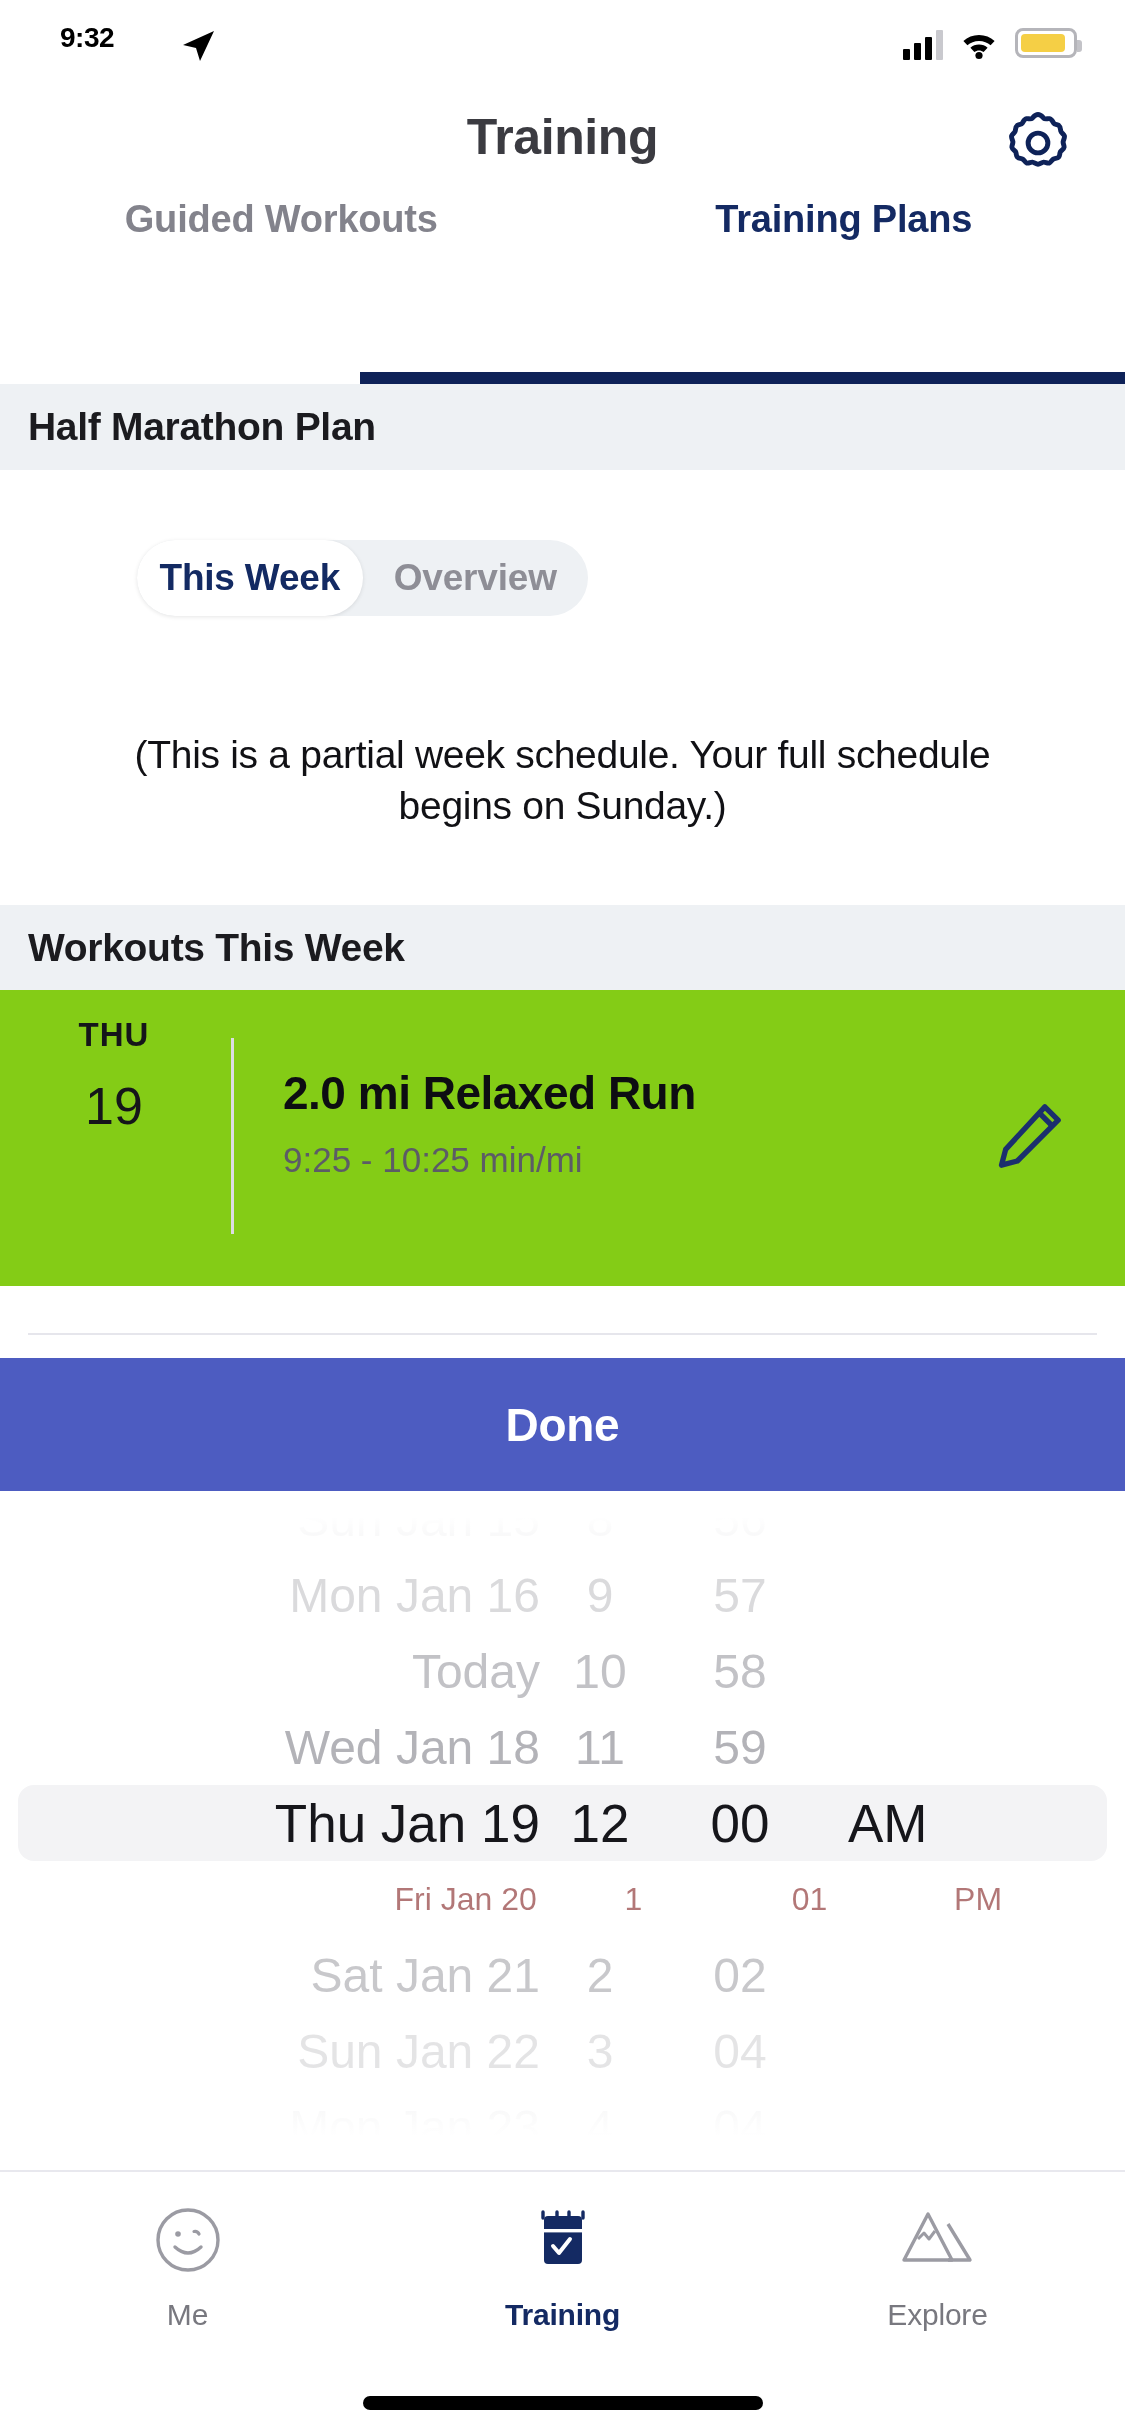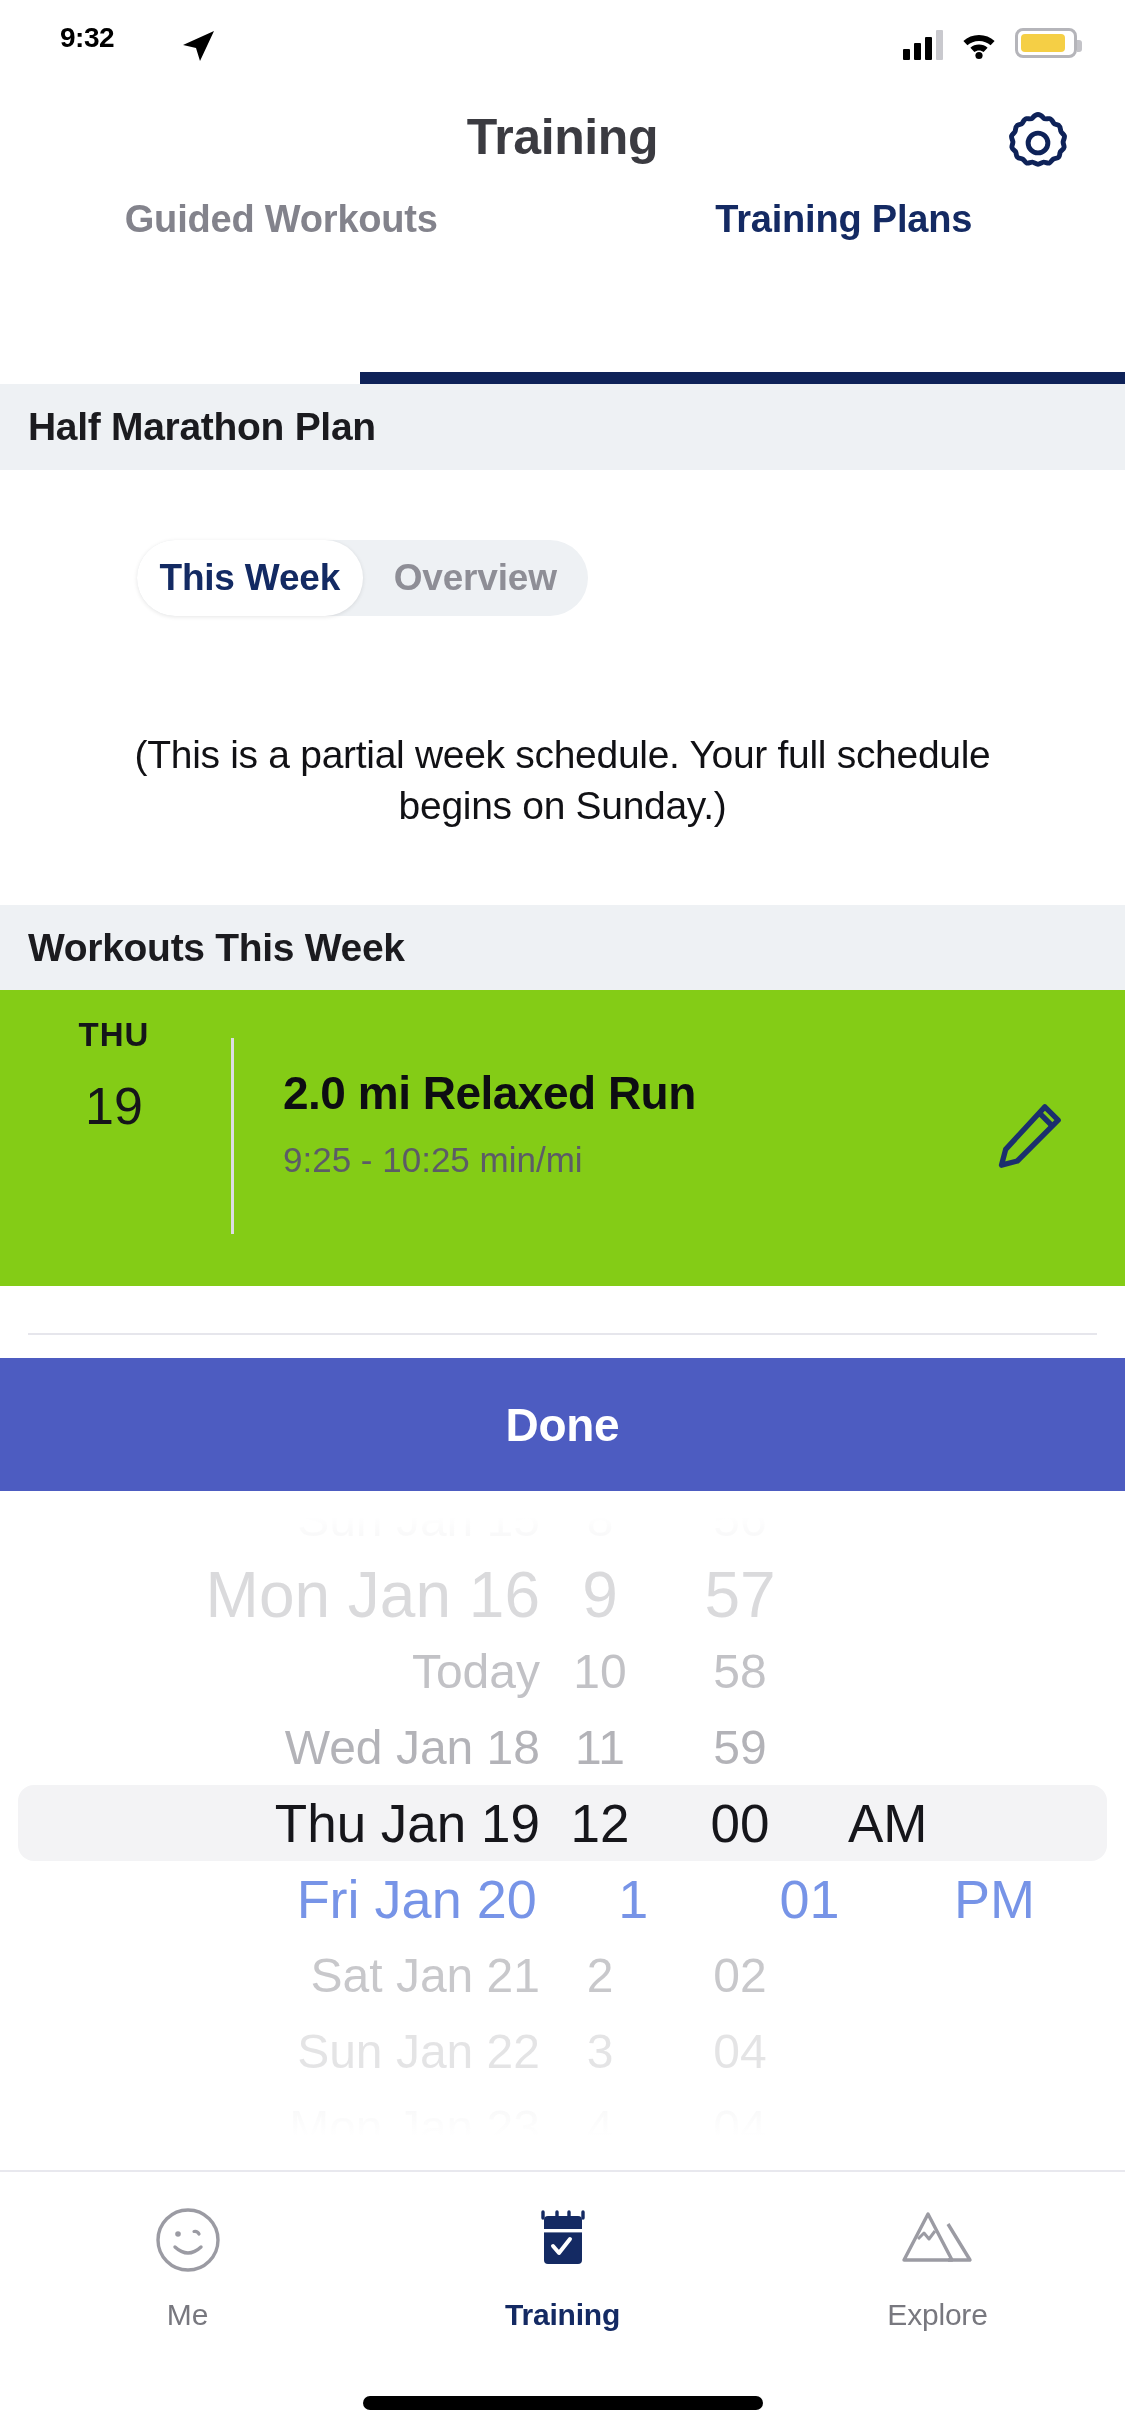--- a/index.html
+++ b/index.html
@@ -219,21 +219,21 @@
 
   <div class="picker">
     <div class="pk-sel-band" id="pk-band" style="top: 294px; background: rgb(243, 243, 245);"></div>
     <div id="pk-rows">
         <div class="pk-row" style="top: -10px; height: 76px; color: rgb(134, 134, 142); opacity: 0.12; font-size: 48px;">
           <div class="pk-c-date">Sun Jan 15</div>
           <div class="pk-c-hour">8</div>
           <div class="pk-c-min">56</div>
           <div class="pk-c-mer"></div>
         </div>
-        <div class="pk-row" style="top: 66px; height: 76px; color: rgb(134, 134, 142); opacity: 0.3; font-size: 64px;">
+        <div class="pk-row" style="top: 66px; height: 76px; color: rgb(134, 134, 142); opacity: 0.3; font-size: 48px;">
           <div class="pk-c-date">Mon Jan 16</div>
           <div class="pk-c-hour">9</div>
           <div class="pk-c-min">57</div>
           <div class="pk-c-mer"></div>
         </div>
         <div class="pk-row" style="top: 142px; height: 76px; color: rgb(134, 134, 142); opacity: 0.5; font-size: 48px;">
           <div class="pk-c-date">Today</div>
           <div class="pk-c-hour">10</div>
           <div class="pk-c-min">58</div>
           <div class="pk-c-mer"></div>
@@ -243,21 +243,21 @@
           <div class="pk-c-hour">11</div>
           <div class="pk-c-min">59</div>
           <div class="pk-c-mer"></div>
         </div>
         <div class="pk-row" style="top: 294px; height: 76px; color: rgb(22, 22, 27); opacity: 1; font-size: 53px;">
           <div class="pk-c-date">Thu Jan 19</div>
           <div class="pk-c-hour">12</div>
           <div class="pk-c-min">00</div>
           <div class="pk-c-mer">AM</div>
         </div>
-        <div class="pk-row" style="top: 370px; height: 76px; color: #1d4ed8; opacity: 0.6; font-size: 54px; gap: 37px;">
+        <div class="pk-row" style="top: 370px; height: 76px; color: #7f1d1d; opacity: 0.6; font-size: 32px; gap: 37px;">
           <div class="pk-c-date">Fri Jan 20</div>
           <div class="pk-c-hour">1</div>
           <div class="pk-c-min">01</div>
           <div class="pk-c-mer">PM</div>
         </div>
         <div class="pk-row" style="top: 446px; height: 76px; color: rgb(134, 134, 142); opacity: 0.45; font-size: 48px;">
           <div class="pk-c-date">Sat Jan 21</div>
           <div class="pk-c-hour">2</div>
           <div class="pk-c-min">02</div>
           <div class="pk-c-mer"></div>

